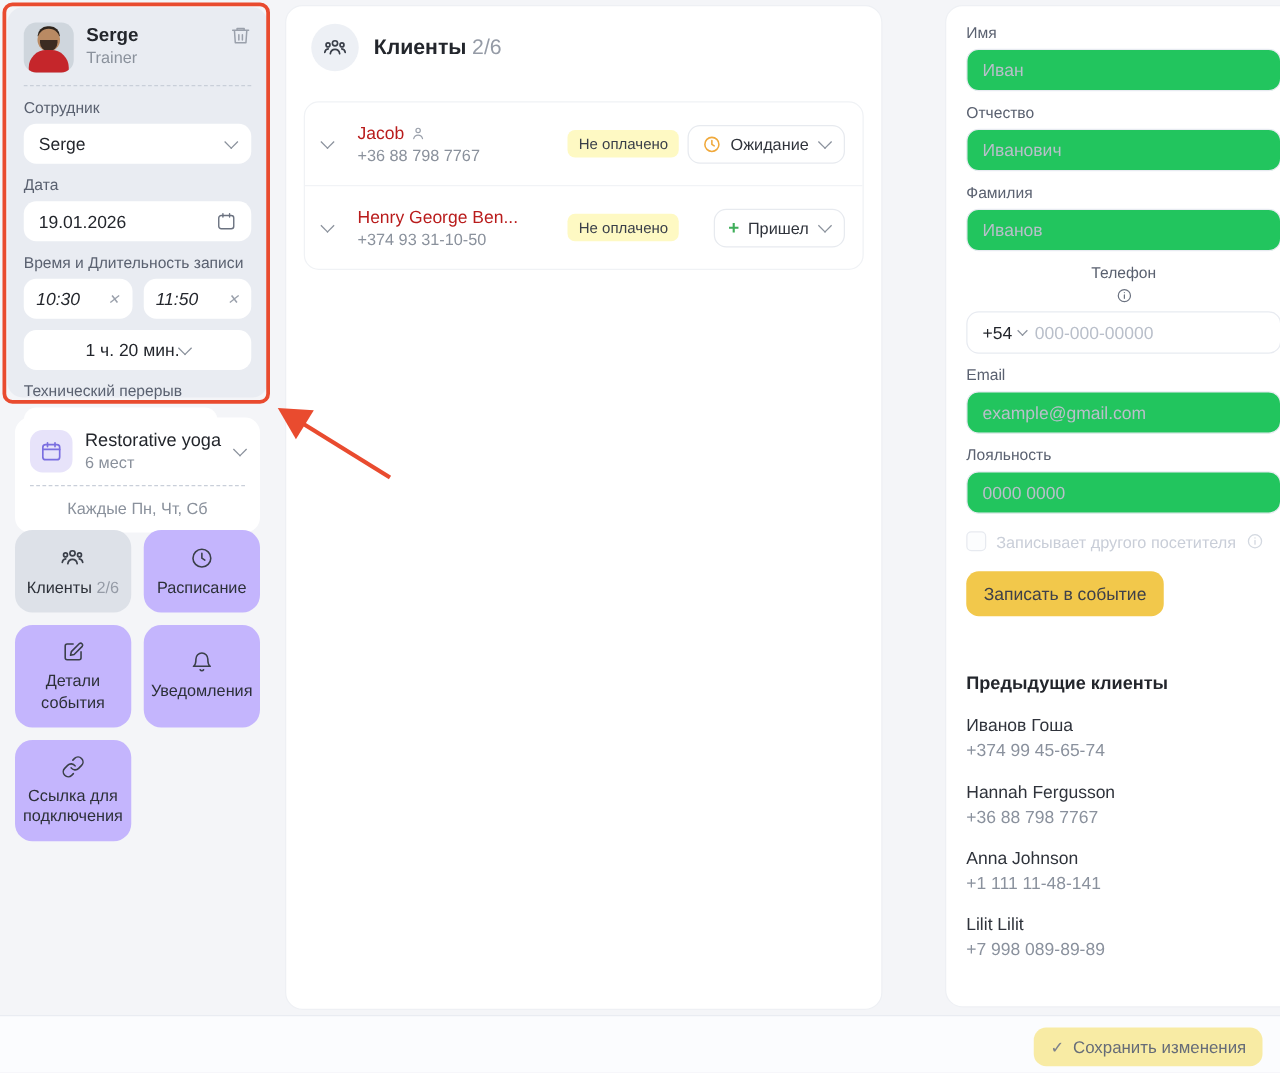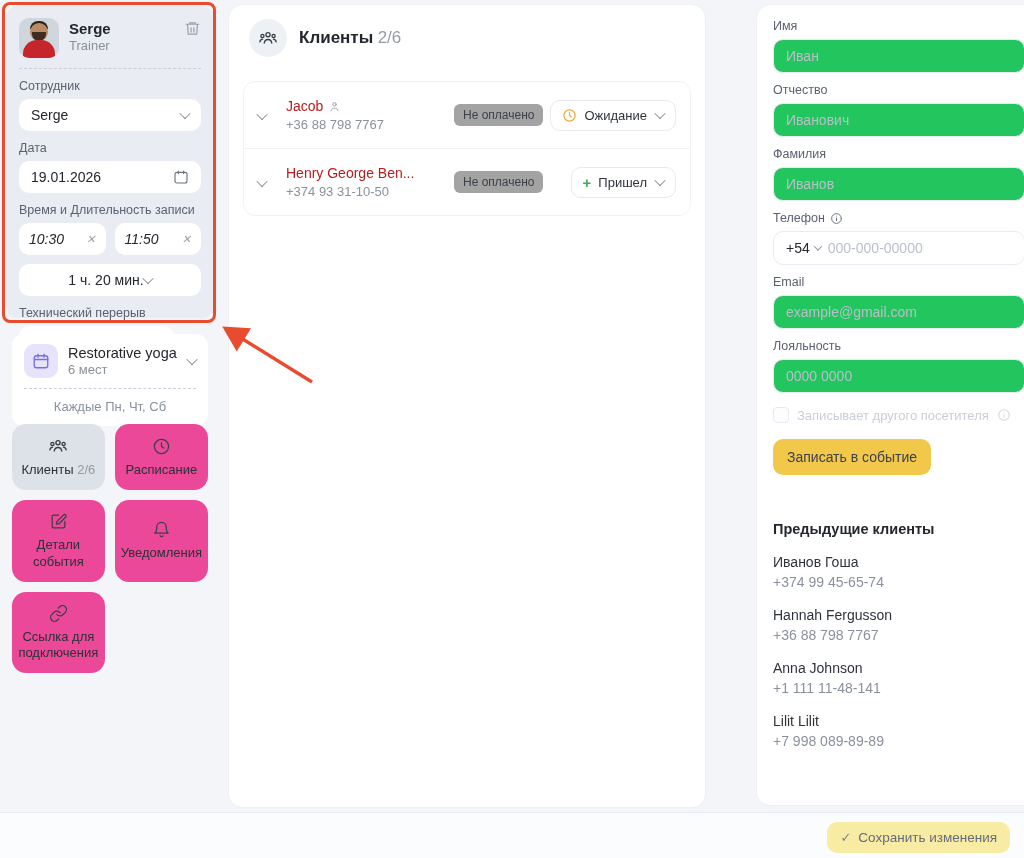--- a/index.html
+++ b/index.html
@@ -49,49 +49,49 @@
   .event-card { position:absolute; left:12px; top:334px; width:196px; background:#fff; border-radius:12px; padding:10px 12px 8px; }
   .event-top { display:flex; align-items:center; gap:10px; }
   .event-ico { width:34px; height:34px; border-radius:10px; background:#e7e3fa; color:#7b6fe0; display:flex; align-items:center; justify-content:center; }
   .event-meta { flex:1; }
   .event-title { font-size:14.5px; font-weight:500; color:#23262c; }
   .event-cap { font-size:13px; color:#8a919c; margin-top:1px; }
   .event-sched { text-align:center; font-size:13px; color:#8a919c; padding:8px 0 4px; }
 
   
   .nav-grid { position:absolute; left:12px; top:424px; width:196px; display:grid; grid-template-columns:1fr 1fr; gap:10px; }
-  .nav-btn { background:#ec4899; border-radius:14px; padding:12px 6px; display:flex; flex-direction:column; align-items:center; justify-content:center; gap:6px; min-height:60px; cursor:pointer; color:#3a3f49; }
+  .nav-btn { background:#c4b5fd; border-radius:14px; padding:12px 6px; display:flex; flex-direction:column; align-items:center; justify-content:center; gap:6px; min-height:60px; cursor:pointer; color:#3a3f49; }
   .nav-btn.active { background:#dde1e8; }
   .nav-label { font-size:13px; color:#2c3038; text-align:center; line-height:1.25; }
   .nav-count { color:#959ba6; }
 
   
   .mid-panel { position:absolute; left:228px; top:4px; width:478px; height:804px; background:#fff; border:1px solid #eef0f4; border-radius:14px; }
   .mid-header { display:flex; align-items:center; gap:12px; padding:14px 20px 12px; }
   .mid-ico { width:38px; height:38px; border-radius:50%; background:#edf0f5; color:#3a3f49; display:flex; align-items:center; justify-content:center; }
   .mid-title { font-size:17px; font-weight:700; color:#23262c; }
   .mid-count { font-size:17px; font-weight:400; color:#959ba6; }
   .client-card { margin:12px 14px 0; border:1px solid #f0f2f5; border-radius:12px; }
   .client-row { display:flex; align-items:center; padding:16px 14px; }
   .client-row + .client-row { border-top:1px solid #f1f3f6; }
   .row-chev { width:20px; cursor:pointer; }
   .client-meta { margin-left:8px; width:168px; }
   .client-name { font-size:14px; font-weight:500; color:#b91c1c; display:flex; align-items:center; gap:5px; }
   .client-phone { font-size:13px; color:#8a919c; margin-top:3px; }
-  .pay-badge { background:#a3a3a3; color:#3a3f49; font-size:12px; padding:4px 9px; border-radius:6px; white-space:nowrap; }
+  .pay-badge { background:#fef9c3; color:#3a3f49; font-size:12px; padding:4px 9px; border-radius:6px; white-space:nowrap; }
   .status-btn { margin-left:auto; display:flex; align-items:center; gap:7px; border:1px solid #e7eaef; border-radius:10px; padding:7px 11px; font-size:13px; color:#2f333b; background:#fff; cursor:pointer; }
   .status-btn .chev { margin-left:2px; }
   .plus-glyph { color:#3fae5a; font-size:15px; font-weight:600; line-height:1; }
 
   
   .right-panel { position:absolute; left:756px; top:4px; width:286px; height:802px; background:#fff; border:1px solid #eef0f4; border-radius:14px; padding:12px 16px; }
   .right-panel .label:first-child { margin-top:2px; }
   .field-input { width:100%; height:34px; border:1px solid #e8ebf1; border-radius:10px; padding:0 12px; font-size:14px; color:#23262c; background:#22c55e; font-family:"Liberation Sans",sans-serif; outline:none; }
   .field-input::placeholder { color:#b9bfca; }
-  .label-row { display:flex; align-items:center; gap:5px; }
+  .label-row { display:flex; align-items:center; gap:5px;flex-direction:column; }
   .label-row .icon { color:#6b7280; }
   .phone-box { display:flex; align-items:center; gap:7px; height:34px; border:1px solid #e8ebf1; border-radius:10px; padding:0 12px; }
   .phone-code { font-size:14px; color:#23262c; display:flex; align-items:center; gap:5px; cursor:pointer; }
   .phone-box input { border:none; flex:1; height:30px; font-size:14px; outline:none; font-family:"Liberation Sans",sans-serif; color:#23262c; min-width:0; }
   .phone-box input::placeholder { color:#b9bfca; }
   .check-row { display:flex; align-items:center; gap:8px; margin:14px 0 16px; }
   .checkbox { width:16px; height:16px; border:1.5px solid #e7eaf0; border-radius:4px; background:#fcfdfe; cursor:pointer; flex:0 0 auto; }
   .check-label { font-size:13px; color:#c9ced8; }
   .check-row .icon { color:#d3d8e0; }
   .submit-btn { display:inline-block; background:#f2c84b; border:none; border-radius:10px; padding:10px 14px; font-size:14px; font-weight:500; color:#3e4049; cursor:pointer; font-family:"Liberation Sans",sans-serif; }

